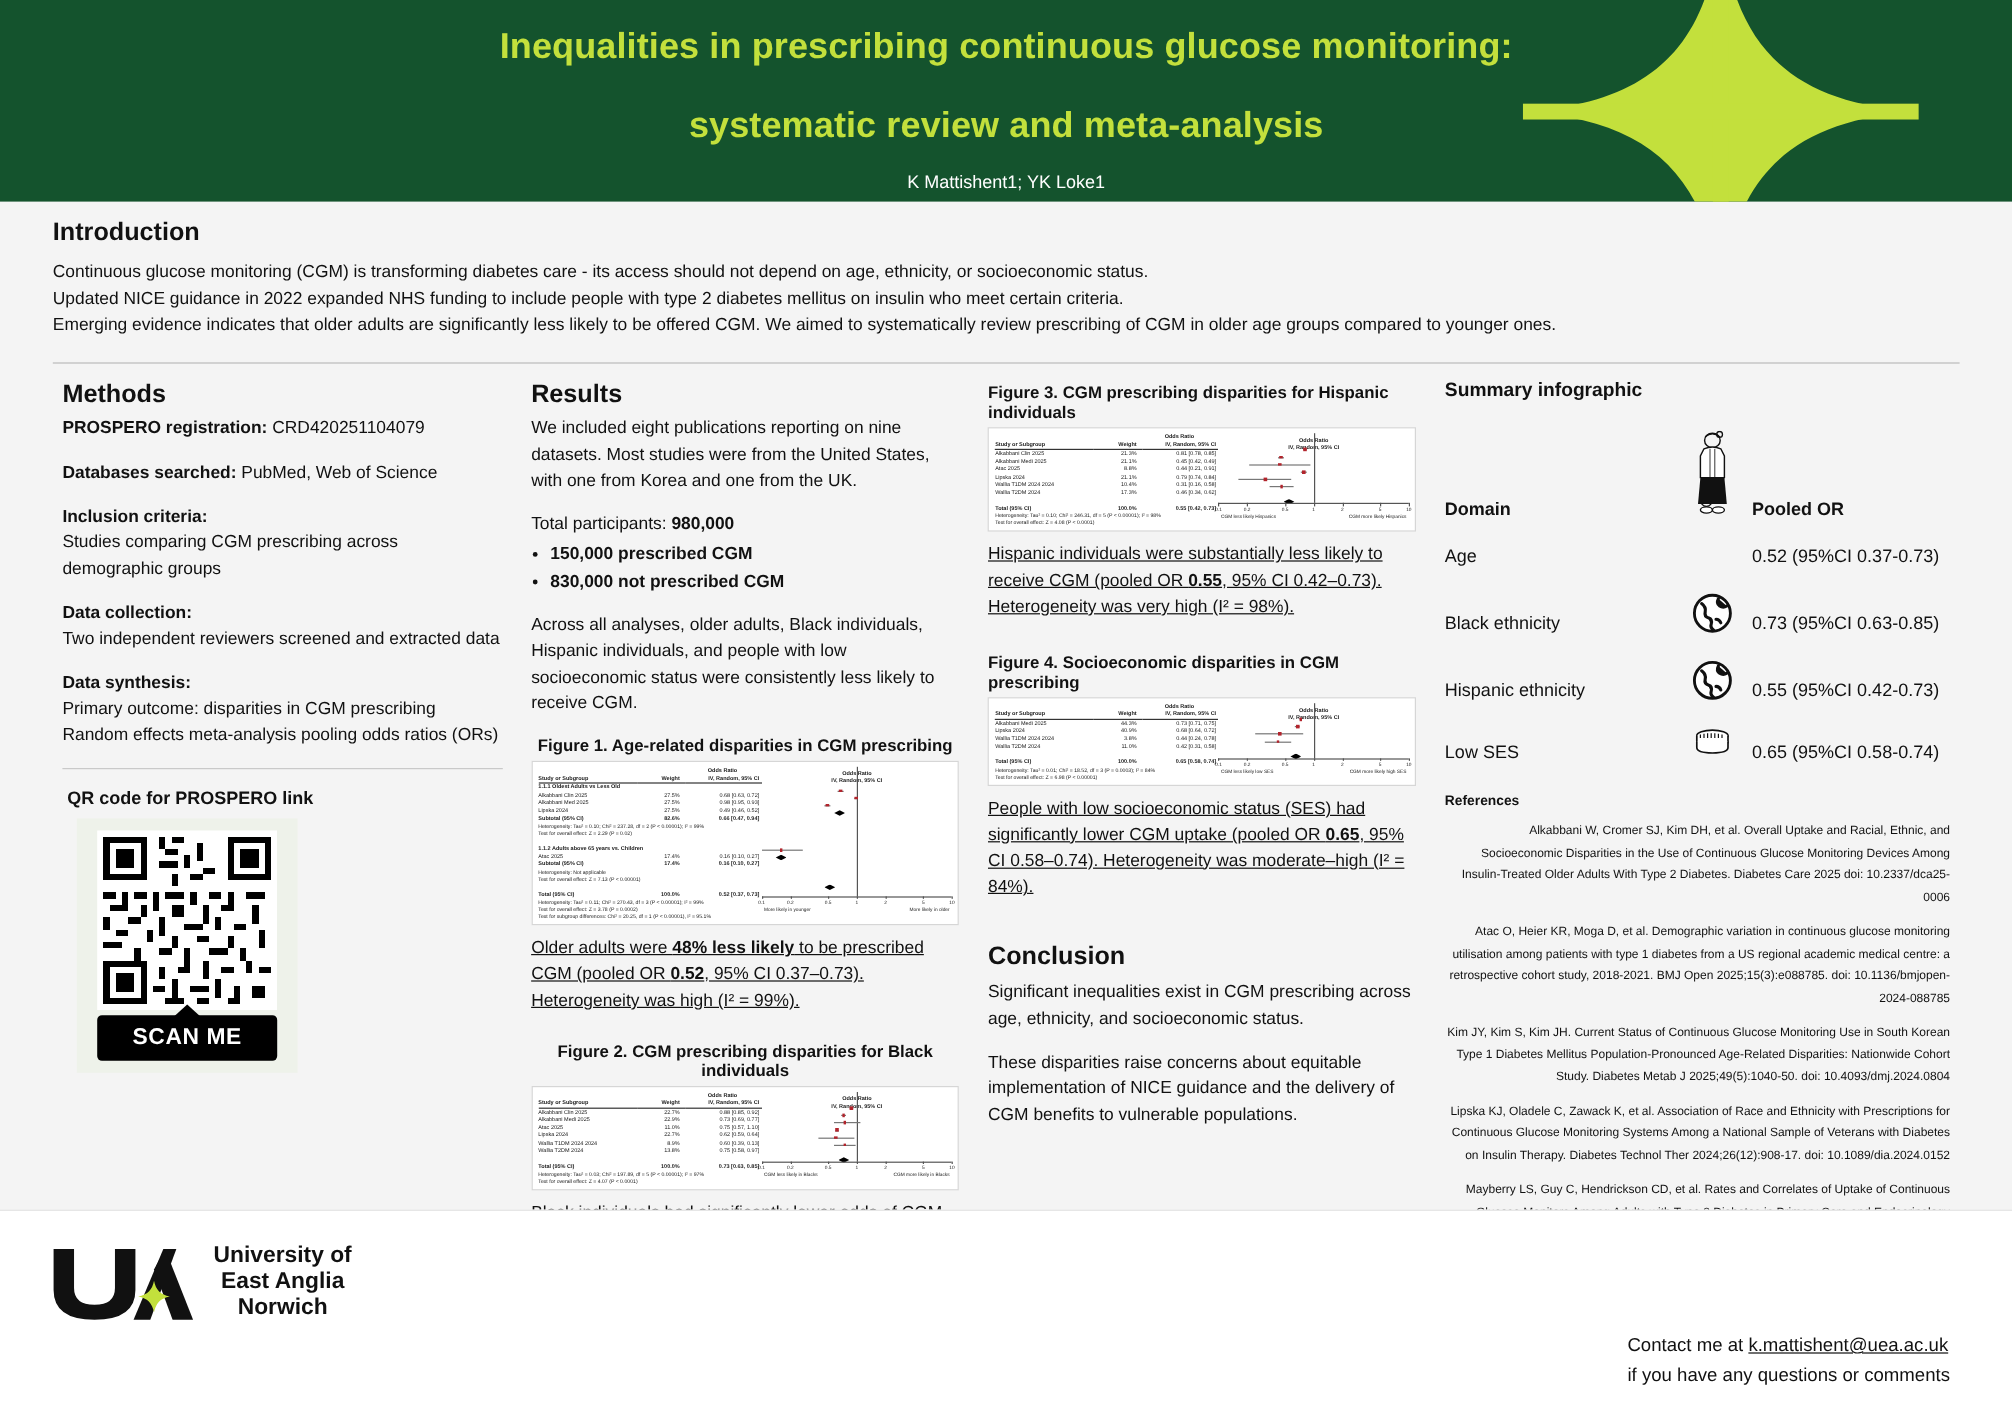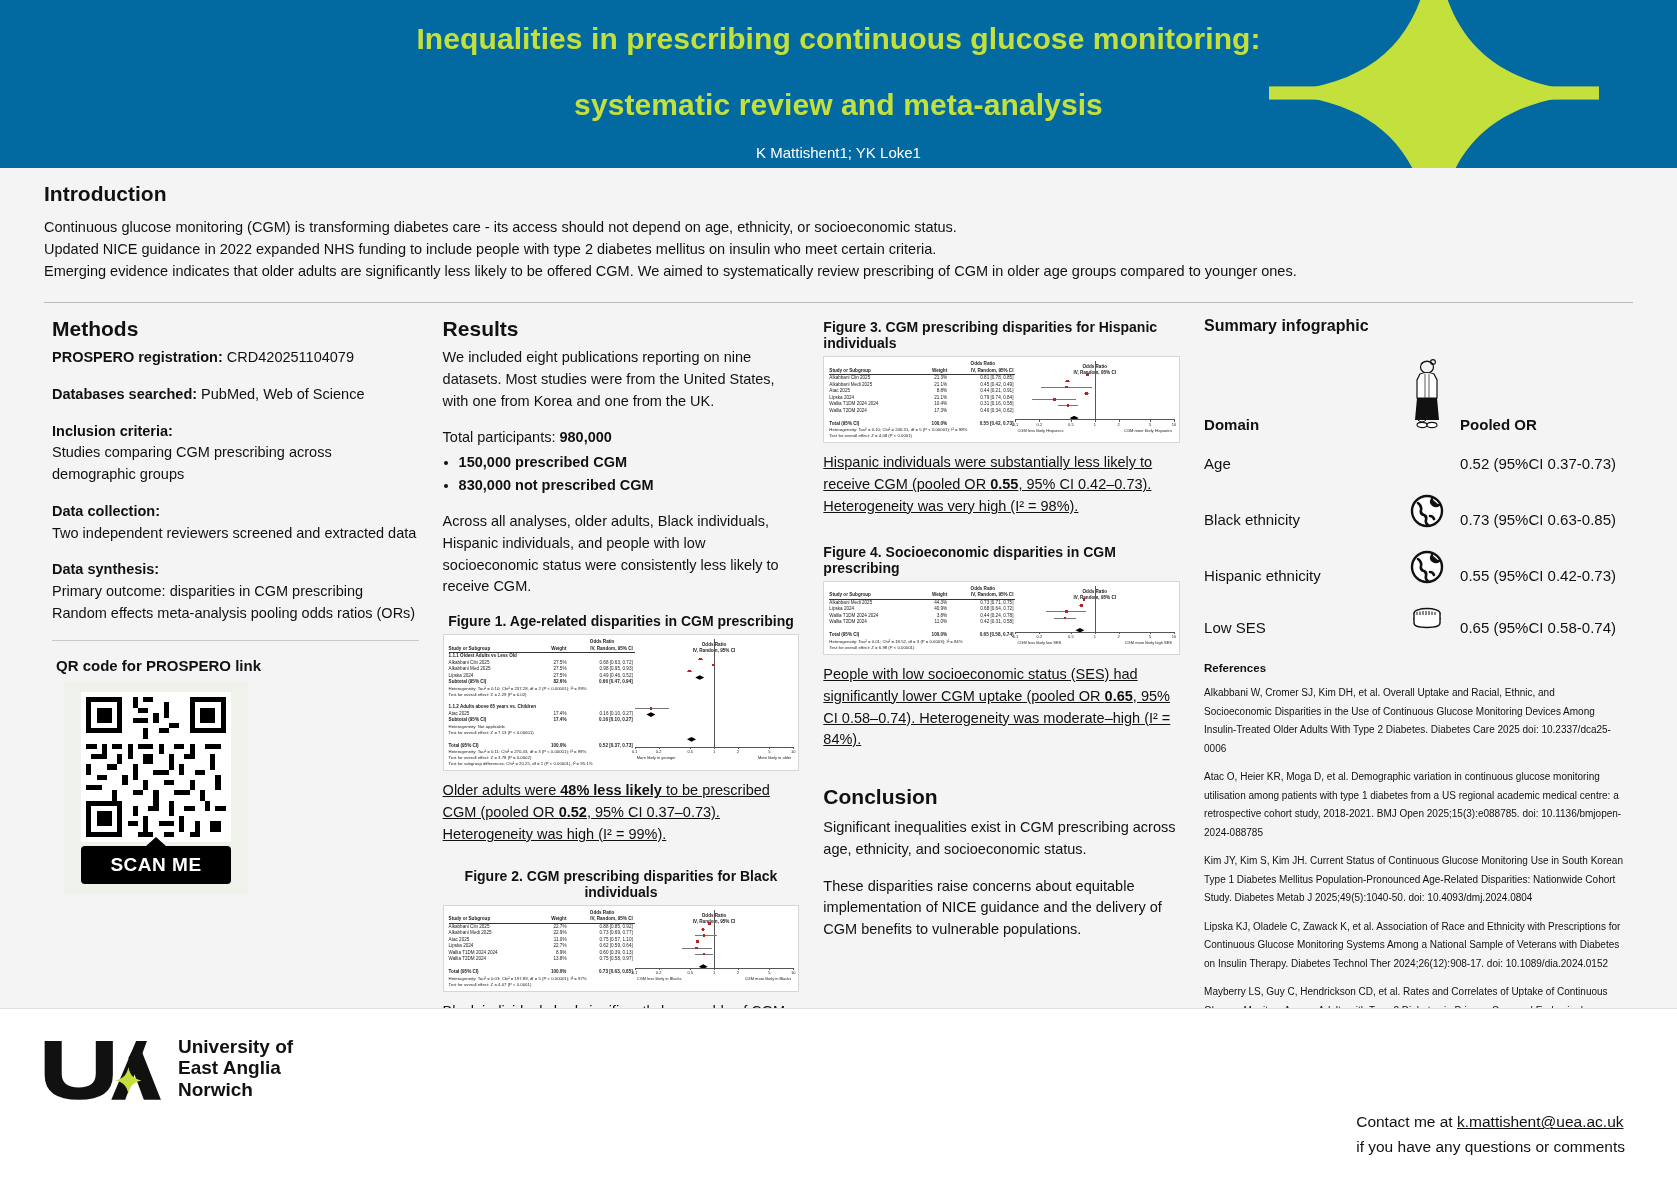--- a/index.html
+++ b/index.html
@@ -7,21 +7,21 @@
   body {
     font-family: "Liberation Sans", sans-serif;
     background: #f4f4f4;
     color: #111;
     overflow: hidden;
   }
   .poster { position: relative; width: 1677px; height: 1186px; background: #f4f4f4; }
 
   
   .header {
-    position: relative; height: 168px; background: #0369a1; overflow: hidden;
+    position: relative; height: 168px; background: #14532d; overflow: hidden;
   }
   .header-inner { padding-top: 22px; text-align: center; position: relative; z-index: 2; }
   .title-line { color: #c3e03c; font-size: 30px; font-weight: bold; letter-spacing: .1px; }
   .title-line.l2 { margin-top: 32px; }
   .authors { color: #fff; font-size: 15px; margin-top: 22px; font-weight: 400; }
   .star {
     position: absolute; right: 78px; top: -72px; width: 330px; height: 330px; z-index: 1;
   }
 
   
@@ -92,28 +92,28 @@
   
   .sum-title { font-size: 16px; font-weight: bold; margin-bottom: 24px; }
   .sum-grid { position: relative; }
   .sum-row { display: flex; align-items: flex-end; margin-bottom: 22px; }
   .sum-dom { width: 190px; font-size: 15px; }
   .sum-dom.hd, .sum-or.hd { font-weight: bold; }
   .sum-ic { width: 66px; display:flex; align-items:center; justify-content:center; }
   .sum-or { font-size: 15px; flex: 1; }
 
   .refs-title { font-size: 11.5px; font-weight: bold; margin: 26px 0 10px 0; }
-  .ref { font-size: 10px; line-height: 1.85; margin-bottom: 10px; text-align: left; }
+  .ref { font-size: 10px; line-height: 1.85; margin-bottom: 10px; text-align: right; }
 
   
   .footer { position:absolute; left:0; right:0; bottom:0; height: 178px; background:#fff;
             border-top:1px solid #e0e0e0; }
   .uea { position:absolute; left: 40px; top: 24px; display:flex; align-items:center; gap:14px;}
   .uea-mark { width: 124px; height: 70px; }
-  .uea-txt { line-height: 1.12; }
+  .uea-txt { line-height: 1.12; text-align: center; }
   .uea-txt .l { font-size: 19px; font-weight: bold; color:#111; }
   .uea-txt .b { font-size: 19px; font-weight: bold; color:#111; }
   .contact { position:absolute; right: 52px; bottom: 26px; font-size:15.5px; line-height:1.6;}
   .contact a { color:#111; text-decoration: underline; }
 
   .concl h3 { font-size: 21px; font-weight: bold; margin-bottom: 8px; }
   .concl p { font-size: 14.5px; line-height: 1.5; margin-bottom: 15px; }
 </style>
 </head>
 <body>

